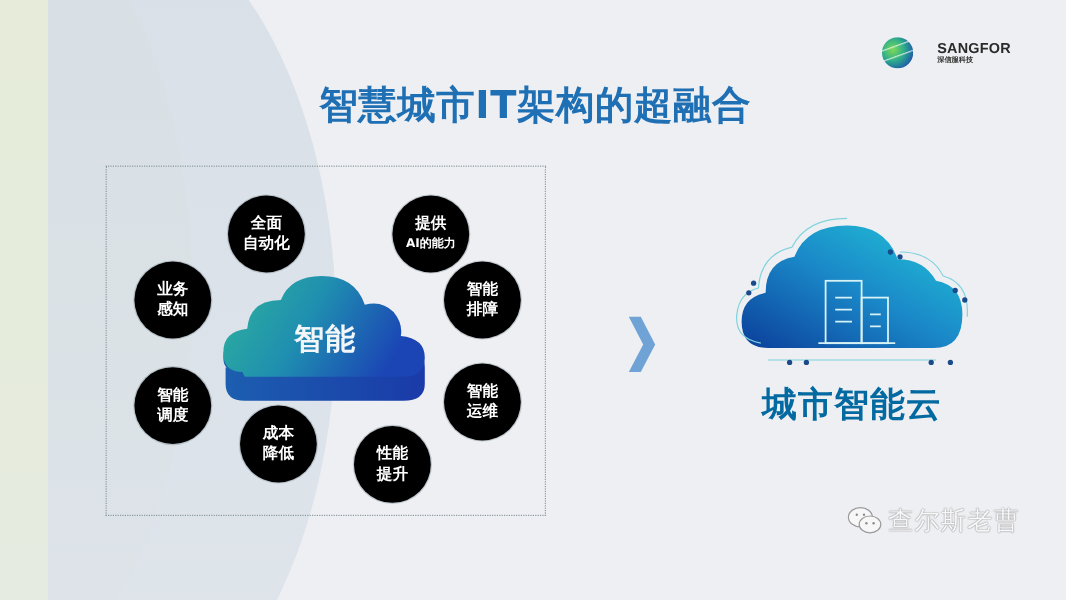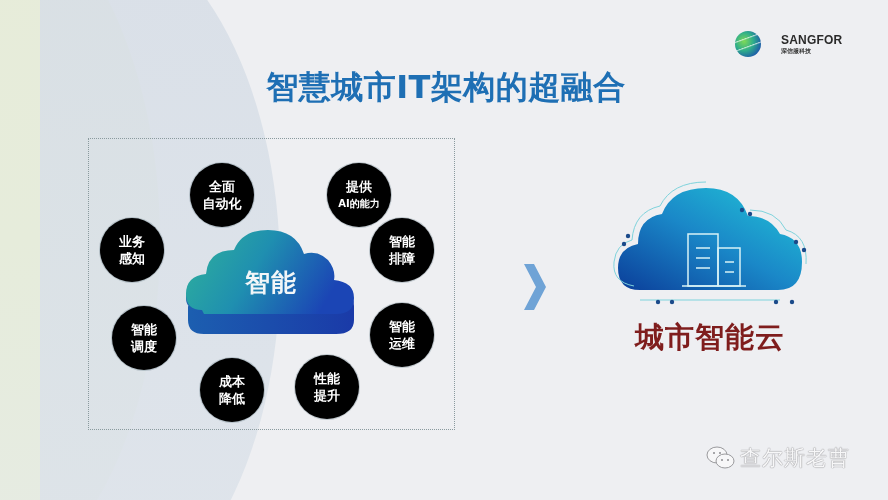--- a/index.html
+++ b/index.html
@@ -59,25 +59,25 @@
     position: absolute; left: 186px; top: 226px; width: 170px; height: 112px;
   }
   .cloud-label {
     position: absolute; left: 0; top: 40px; width: 170px; text-align: center;
     font-size: 25px; font-weight: bold; color: #f2f6f8; letter-spacing: 1px;
   }
   .chevron { position: absolute; left: 522px; top: 262px; }
   .cloud-right { position: absolute; left: 610px; top: 178px; width: 200px; height: 130px; }
   .right-label {
     position: absolute; left: 610px; width: 200px; top: 318px;
-    text-align: center; color: #7f1d1d; font-weight: bold;
+    text-align: center; color: #0369a1; font-weight: bold;
     font-size: 29px; line-height: 38px; letter-spacing: 1px;
   }
   .watermark {
-    position: absolute; left: 706px; top: 444px; display: flex; align-items: center; gap: 4px;
+    position: absolute; left: 706px; top: 420px; display: flex; align-items: center; gap: 4px;
   }
   .wm-icon { width: 30px; height: 24px; position: relative; }
   .wm-text { font-size: 21px; color: #f7f7f8; text-shadow: 0 0 1px #8d8d90, 0 0 1px #8d8d90; letter-spacing: 1px; }
 </style>
 </head>
 <body>
 
 <div class="bg-left2"></div>
 <div class="bg-mid"></div>
 
@@ -94,37 +94,37 @@
 <div class="frame"></div>
 
 <div class="bubble" style="left:190px; top:163px;">
   <span>全面</span>
   <span>自动化</span>
 </div>
 <div class="bubble" style="left:295px; top:163px;margin-left:32px;">
   <span>提供</span>
   <span style="font-size:10px;">AI的能力</span>
 </div>
-<div class="bubble" style="left:100px; top:218px;">
+<div class="bubble" style="left:112px; top:218px;">
   <span>业务</span>
   <span>感知</span>
 </div>
 <div class="bubble" style="left:370px; top:218px;">
   <span>智能</span>
   <span>排障</span>
 </div>
 <div class="bubble" style="left:112px; top:306px;">
   <span>智能</span>
   <span>调度</span>
 </div>
 <div class="bubble" style="left:370px; top:303px;">
   <span>智能</span>
   <span>运维</span>
 </div>
-<div class="bubble" style="left:200px; top:358px;">
+<div class="bubble" style="left:200px; top:338px;">
   <span>成本</span>
   <span>降低</span>
 </div>
 <div class="bubble" style="left:295px; top:355px;">
   <span>性能</span>
   <span>提升</span>
 </div>
 
 <div class="cloud-center">
   <svg width="170" height="112" viewBox="0 0 170 112">

